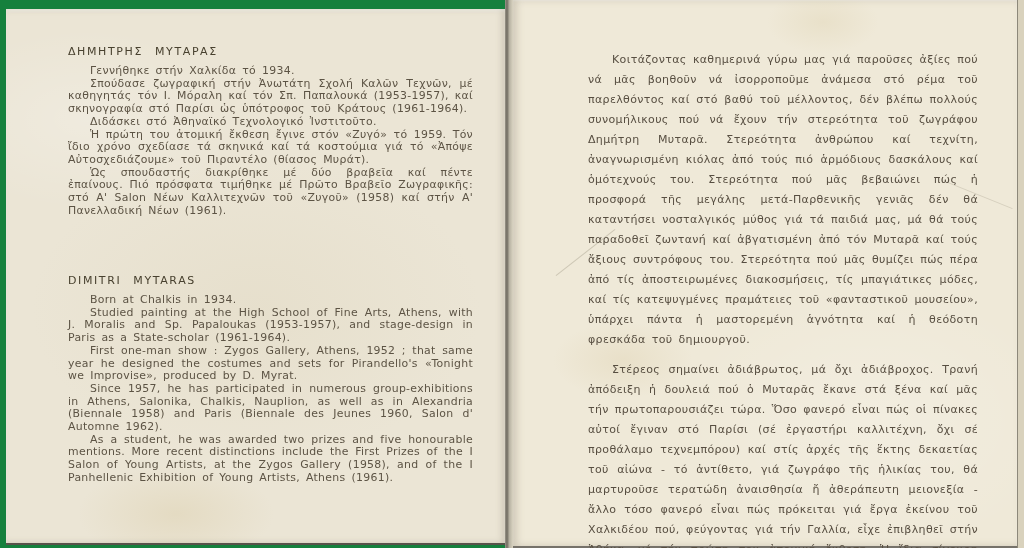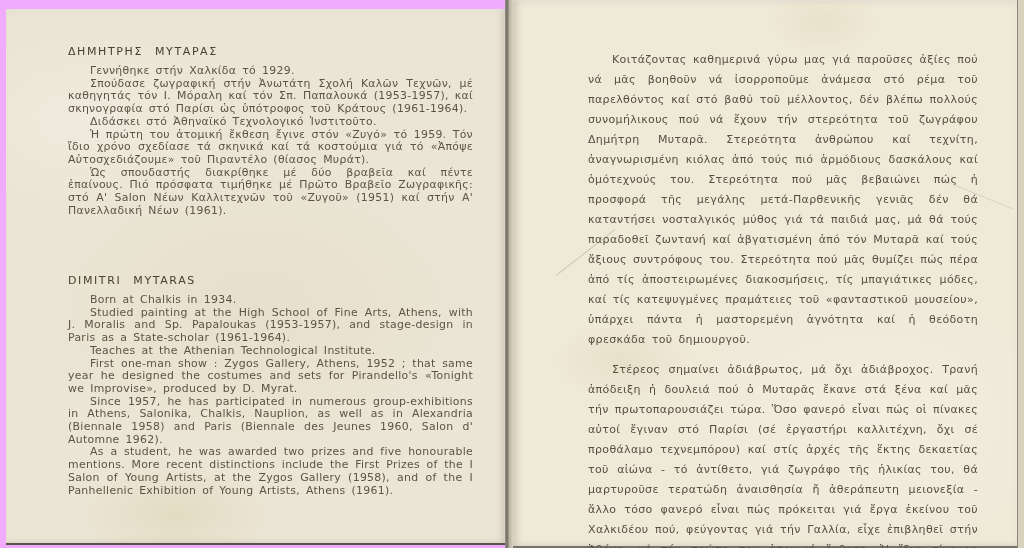--- a/index.html
+++ b/index.html
@@ -3,21 +3,21 @@
 <meta charset="utf-8">
 <style>
   html, body { margin: 0; padding: 0; }
   body { background: #8e8a7e; }
 
   .scan {
     position: relative;
     width: 1024px;
     height: 548px;
     overflow: hidden;
-    background: #f0abfc; 
+    background: #15803d; 
     font-family: "DejaVu Sans", sans-serif;
   }
 
   
   .page-left {
     position: absolute;
     left: 6px; top: 9px;
     width: 499px; height: 534px;
     background: #ebe5d5;
     background-image:
@@ -127,32 +127,31 @@
 </style>
 </head>
 <body>
 
 <div class="scan">
 
   <div class="page-left">
 
     <div class="greek-block">
       <h2 class="heading">ΔΗΜΗΤΡΗΣ ΜΥΤΑΡΑΣ</h2>
-      <p class="bio-para">Γεννήθηκε στήν Χαλκίδα τό 1929.</p>
+      <p class="bio-para">Γεννήθηκε στήν Χαλκίδα τό 1934.</p>
       <p class="bio-para">Σπούδασε ζωγραφική στήν Ἀνωτάτη Σχολή Καλῶν Τεχνῶν, μέ καθηγητάς τόν Ι. Μόραλη καί τόν Σπ. Παπαλουκά (1953-1957), καί σκηνογραφία στό Παρίσι ὡς ὑπότροφος τοῦ Κράτους (1961-1964).</p>
       <p class="bio-para">Διδάσκει στό Ἀθηναϊκό Τεχνολογικό Ἰνστιτοῦτο.</p>
       <p class="bio-para">Ἡ πρώτη του ἀτομική ἔκθεση ἔγινε στόν «Ζυγό» τό 1959. Τόν ἴδιο χρόνο σχεδίασε τά σκηνικά καί τά κοστούμια γιά τό «Ἀπόψε Αὐτοσχεδιάζουμε» τοῦ Πιραντέλο (θίασος Μυράτ).</p>
-      <p class="bio-para">Ὡς σπουδαστής διακρίθηκε μέ δύο βραβεῖα καί πέντε ἐπαίνους. Πιό πρόσφατα τιμήθηκε μέ Πρῶτο Βραβεῖο Ζωγραφικῆς: στό Α' Salon Νέων Καλλιτεχνῶν τοῦ «Ζυγοῦ» (1951) καί στήν Α' Πανελλαδική Νέων (1961).</p>
+      <p class="bio-para">Ὡς σπουδαστής διακρίθηκε μέ δύο βραβεῖα καί πέντε ἐπαίνους. Πιό πρόσφατα τιμήθηκε μέ Πρῶτο Βραβεῖο Ζωγραφικῆς: στό Α' Salon Νέων Καλλιτεχνῶν τοῦ «Ζυγοῦ» (1958) καί στήν Α' Πανελλαδική Νέων (1961).</p>
     </div>
 
     <div class="english-block">
       <h2 class="heading">DIMITRI MYTARAS</h2>
       <p class="bio-para">Born at Chalkis in 1934.</p>
       <p class="bio-para">Studied painting at the High School of Fine Arts, Athens, with J. Moralis and Sp. Papaloukas (1953-1957), and stage-design in Paris as a State-scholar (1961-1964).</p>
-      <p class="bio-para">Teaches at the Athenian Technological Institute.</p>
       <p class="bio-para">First one-man show : Zygos Gallery, Athens, 1952 ; that same year he designed the costumes and sets for Pirandello's «Tonight we Improvise», produced by D. Myrat.</p>
       <p class="bio-para">Since 1957, he has participated in numerous group-exhibitions in Athens, Salonika, Chalkis, Nauplion, as well as in Alexandria (Biennale 1958) and Paris (Biennale des Jeunes 1960, Salon d' Automne 1962).</p>
       <p class="bio-para">As a student, he was awarded two prizes and five honourable mentions. More recent distinctions include the First Prizes of the I Salon of Young Artists, at the Zygos Gallery (1958), and of the I Panhellenic Exhibition of Young Artists, Athens (1961).</p>
     </div>
 
   </div>
 
   <div class="gutter"></div>
 
   <div class="page-right">

